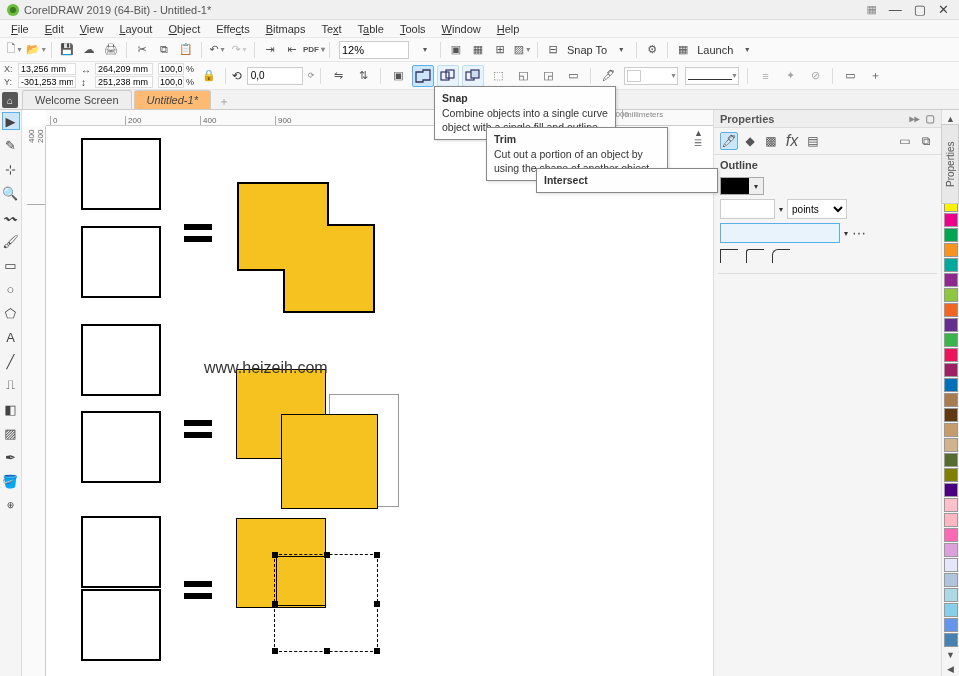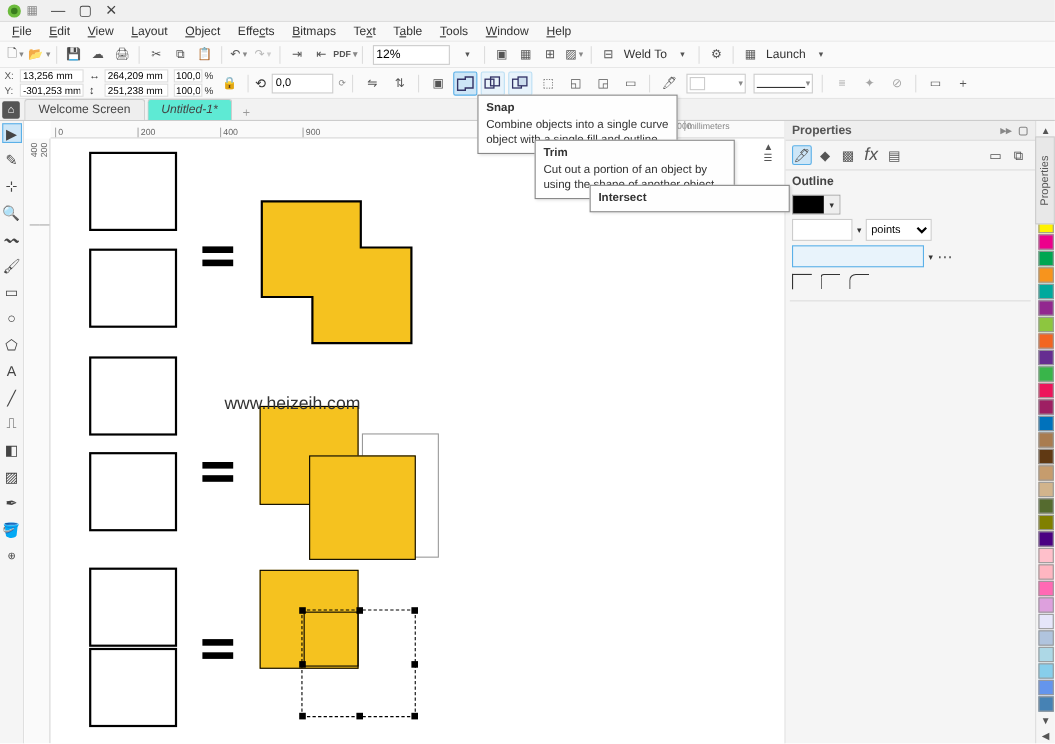--- a/index.html
+++ b/index.html
@@ -31,21 +31,21 @@
 .prop-btn { width: 22px; height: 22px; display:flex; align-items:center; justify-content:center; cursor:pointer; border-radius:2px; color:#555; }
 .prop-btn.active { background: #cde6f7; border: 1px solid #5ab0e8; }
 .prop-btn.hl { background: #e8f3fb; border: 1px solid #bcdff4; }
 .clr-sel { width: 32px; height: 18px; border: 1px solid #ccc; background: #fff; display:flex; align-items:center; justify-content:space-between; padding: 0 2px; margin: 0 2px; }
 .clr-sel .sw { width: 14px; height: 12px; background: #fff; border: 1px solid #ccc; }
 .clr-sel .chev { font-size: 8px; color: #888; }
 .big-clr { width: 54px; }
 .tabs-strip { height: 20px; background: #f2f2f2; display: flex; align-items: flex-end; padding-left: 22px; border-bottom: 1px solid #ccc; position: relative; }
 .tabs-strip .home-btn { position: absolute; left: 2px; top: 2px; width: 16px; height: 16px; background: #555; color:#fff; display:flex; align-items:center; justify-content:center; font-size:10px; border-radius:2px; cursor:pointer;}
 .tab { padding: 3px 12px; font-size: 11px; background: #eee; border: 1px solid #ccc; border-bottom: none; margin-right: 2px; cursor: pointer; border-radius: 3px 3px 0 0; color: #444; }
-.tab.active { background: #5eead4; font-style: italic; }
+.tab.active { background: #fdba74; font-style: italic; }
 .tab-add { width: 18px; height: 16px; display:flex; align-items:center; justify-content:center; color:#999; cursor:pointer; margin-left:2px; }
 .workspace { position: absolute; top: 110px; left: 0; right: 0; bottom: 0; display: flex; }
 .tool-left { width: 22px; background: #f5f5f5; border-right: 1px solid #ddd; display: flex; flex-direction: column; align-items: center; padding-top: 2px; gap: 6px; }
 .tool-left .tool { width: 18px; height: 18px; display:flex; align-items:center; justify-content:center; cursor:pointer; color:#444; font-size:13px; }
 .tool-left .tool.active { background: #cde6f7; border: 1px solid #5ab0e8; }
 .canvas-wrap { flex: 1; position: relative; background: #fff; overflow: hidden; }
 .ruler-top { position: absolute; top: 0; left: 24px; right: 0; height: 16px; background: #fafafa; border-bottom: 1px solid #ccc; font-size: 8px; color: #666; display:flex; align-items:flex-end; padding-left: 4px; overflow:hidden; }
 .ruler-top span { display:inline-block; width:75px; text-align:left; border-left:1px solid #aaa; padding-left:2px; }
 .ruler-left { position: absolute; top: 16px; left: 0; bottom: 0; width: 24px; background: #fafafa; border-right: 1px solid #ccc; writing-mode: vertical-rl; font-size: 8px; color:#666; padding-top:4px; }
 .ruler-left span { display:block; height:75px; border-top:1px solid #aaa; padding-top:2px; transform: rotate(180deg); text-align:right; }
@@ -95,20 +95,21 @@
 </head>
 <body>
 
 <div class="titlebar">
   <span class="logo">
     <svg width="14" height="14" viewBox="0 0 14 14">
         <circle cx="7" cy="7" r="6" fill="#6cbb3c"></circle>
         <circle cx="7" cy="7" r="3" fill="#3a7d1e"></circle>
       </svg>
   </span>
+  <span class="title">CorelDRAW 2019 (64-Bit) - Untitled-1*</span>
   <span style="font-size:11px; color:#888; margin-right:12px;">▦</span>
   <div class="win-controls">
     <span>—</span>
     <span>▢</span>
     <span>✕</span>
   </div>
 </div>
 
 <div class="menubar">
   <div class="menu-item"><u>F</u><span>ile</span></div>
@@ -146,21 +147,21 @@
   <div class="tb-sep"></div>
   <input class="zoom-select" value="12%" style="">
   <div class="tb-btn" style="font-size:8px;">▾</div>
   <div class="tb-sep"></div>
   <div class="tb-btn">▣</div>
   <div class="tb-btn">▦</div>
   <div class="tb-btn">⊞</div>
   <div class="tb-btn tb-dropdown">▨<span class="chev">▾</span></div>
   <div class="tb-sep"></div>
   <div class="tb-btn">⊟</div>
-  <span class="snap-label">Weld To</span>
+  <span class="snap-label">Snap To</span>
   <div class="tb-btn" style="font-size:8px;">▾</div>
   <div class="tb-sep"></div>
   <div class="tb-btn">⚙</div>
   <div class="tb-sep"></div>
   <div class="tb-btn">▦</div>
   <span class="snap-label">Launch</span>
   <div class="tb-btn" style="font-size:8px;">▾</div>
 </div>
 
 <div class="toolbar-prop">

